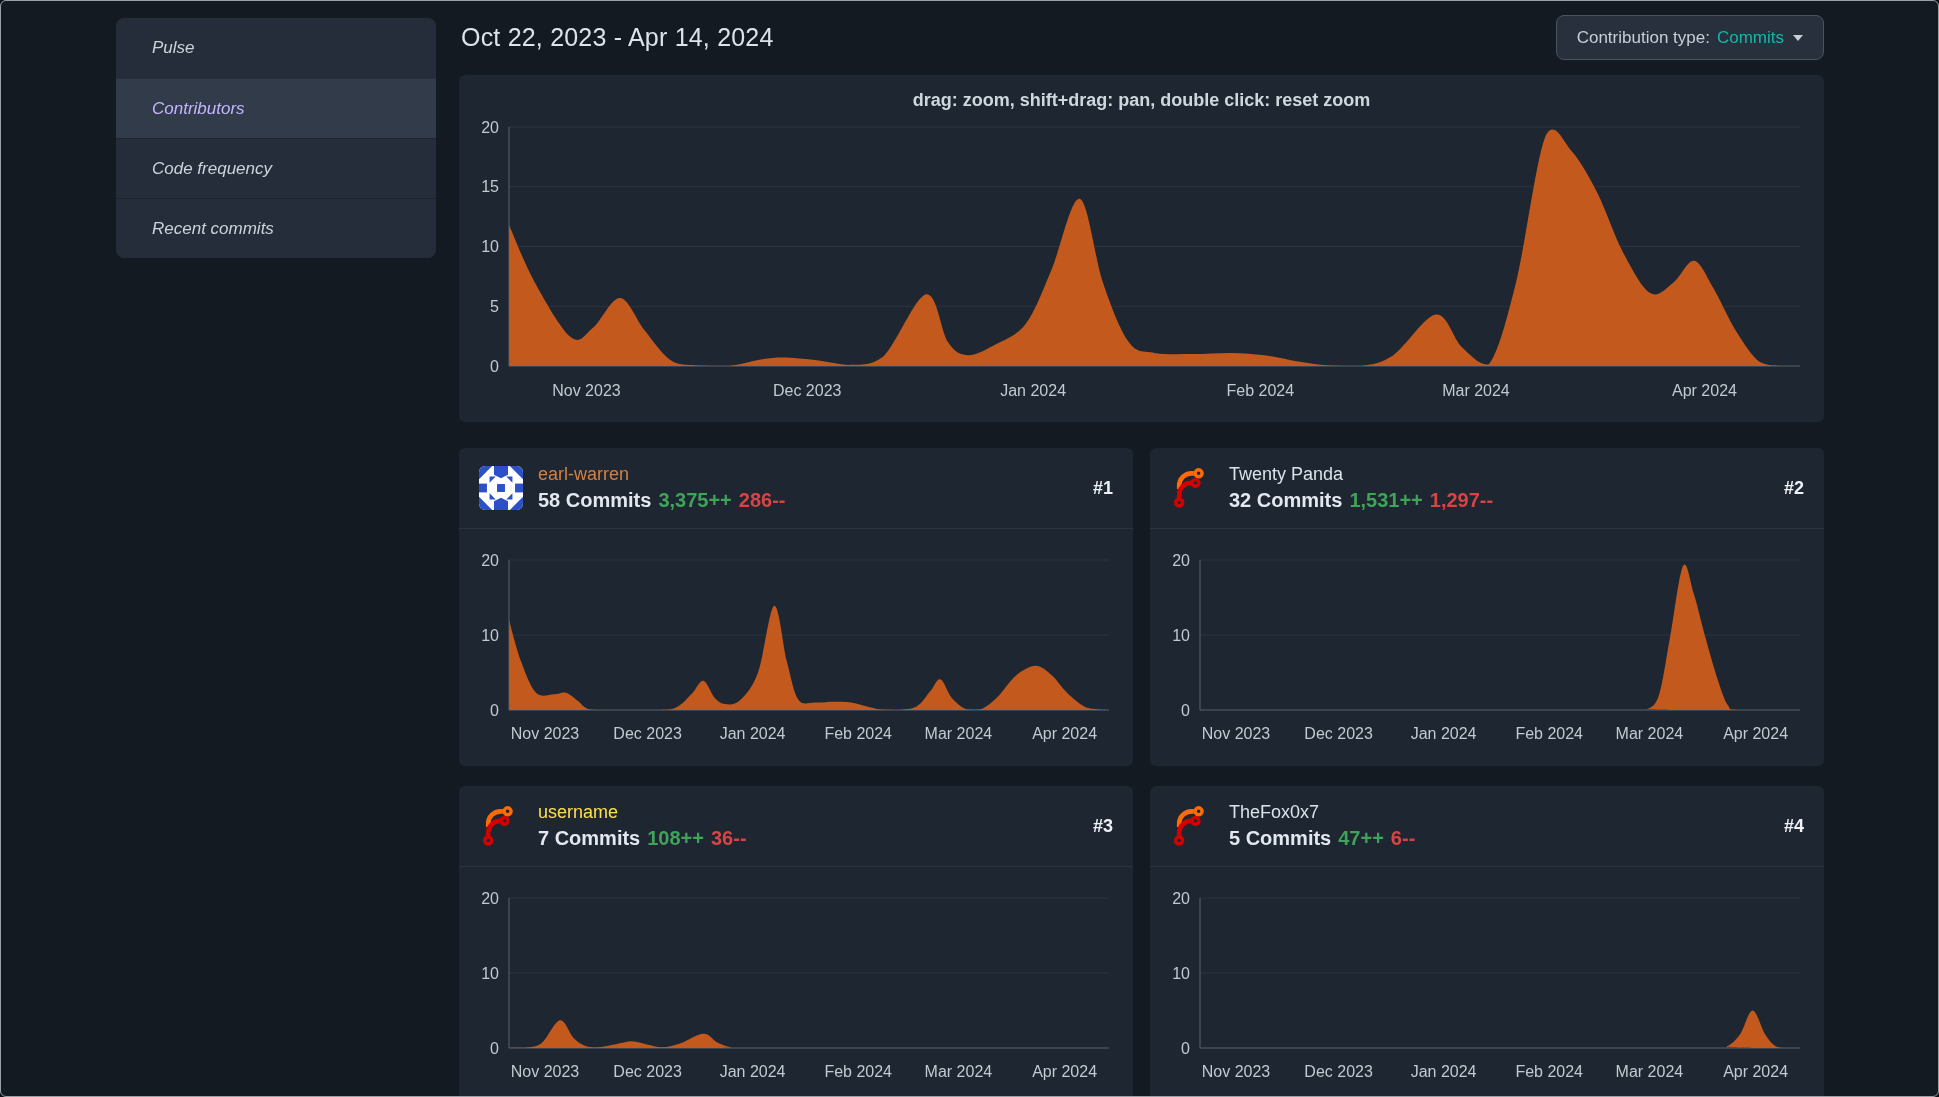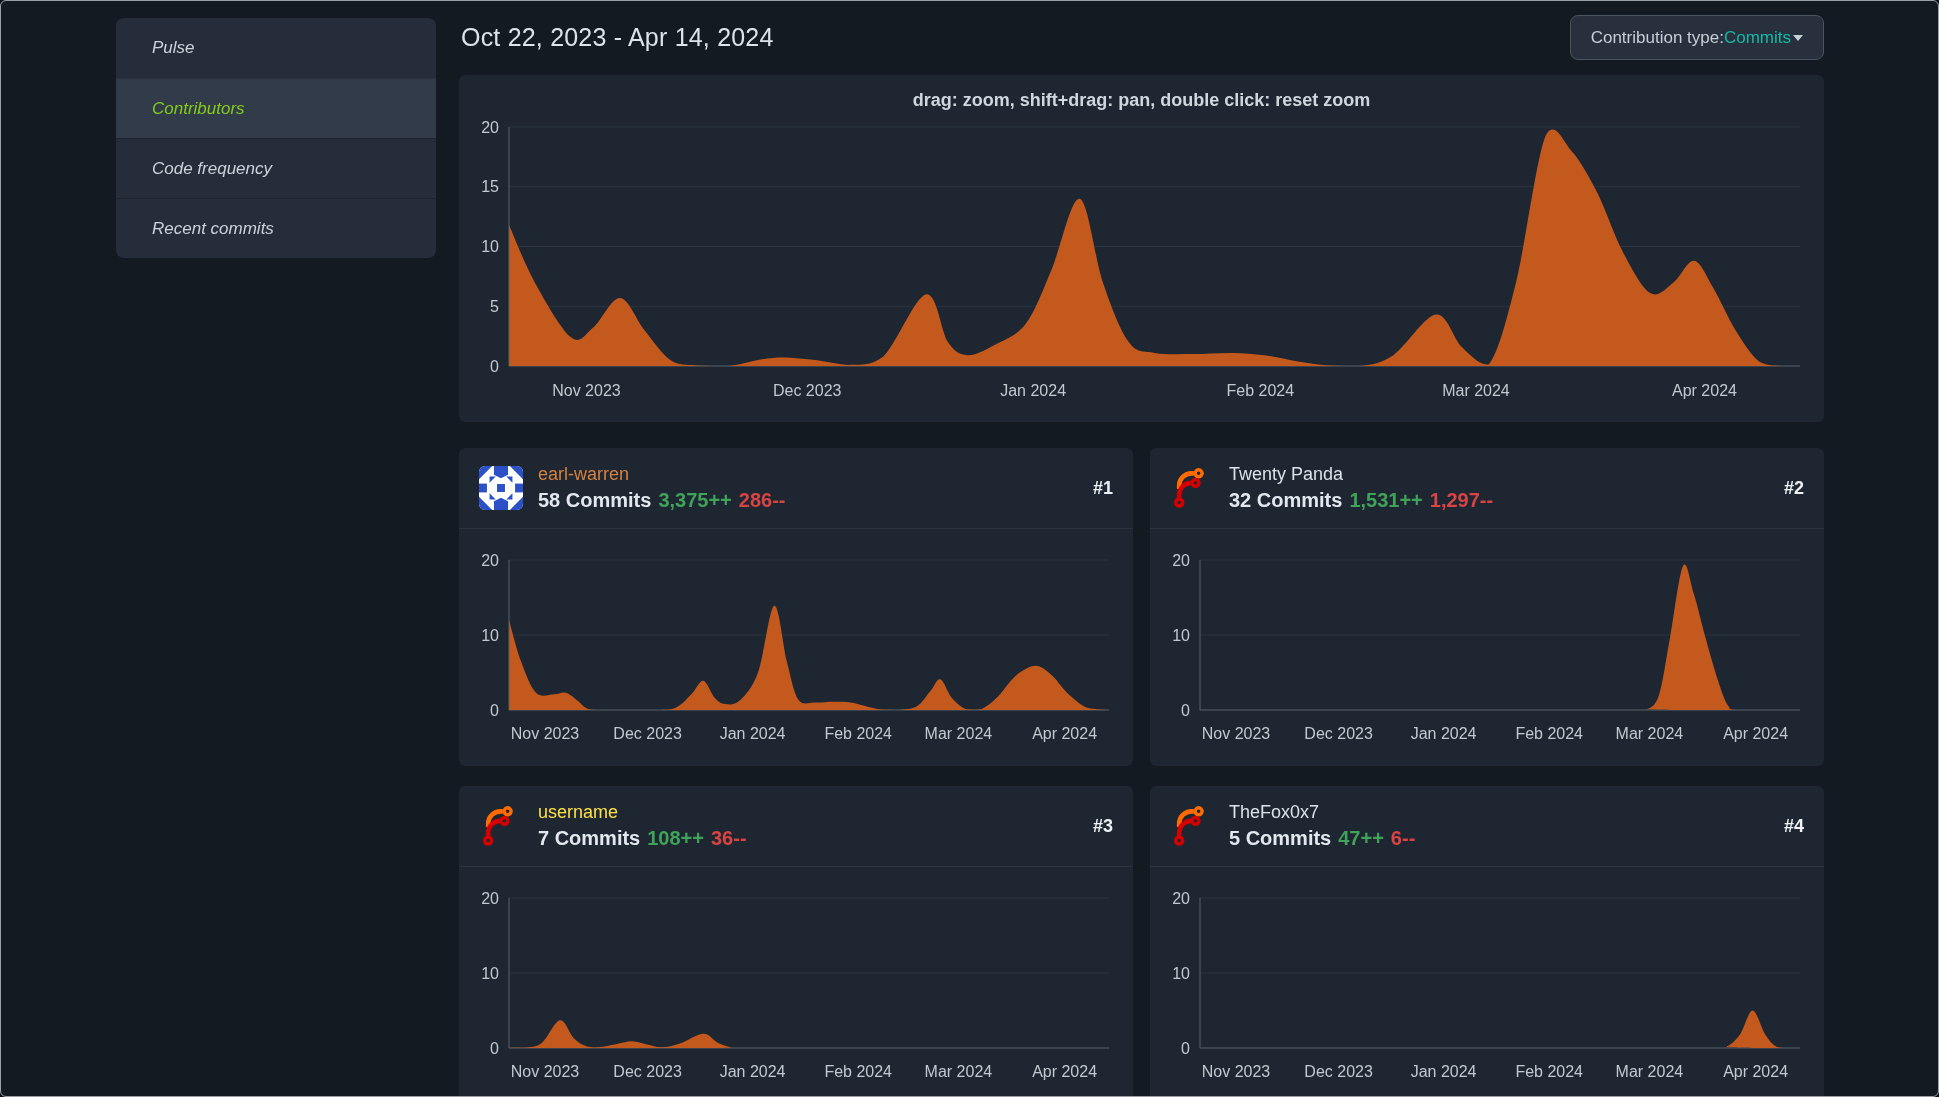--- a/index.html
+++ b/index.html
@@ -22,30 +22,30 @@
     position:absolute; left:115px; top:17px; width:320px;
     background:#242d39; border-radius:8px; overflow:hidden;
   }
   .sidebar .item {
     height:60px; line-height:60px; padding-left:36px;
     font-size:17px; color:#ccd3db; cursor:pointer;
     border-top:1px solid rgba(0,0,0,0.18);
     font-style:italic;
   }
   .sidebar .item:first-child { border-top:none; }
-  .sidebar .item.active { background:#313b4a; color:#84cc16; }
+  .sidebar .item.active { background:#313b4a; color:#c4b5fd; }
   
   .content { position:absolute; left:458px; top:0; width:1365px; height:806px; }
   .page-title {
     position:absolute; top:22px; left:2px;
     font-size:25px; font-weight:500; color:#dce3ea; letter-spacing:0.2px;
   }
   .dropdown {
     position:absolute; top:14px; right:0; height:45px;
-    display:flex; align-items:center; 
+    display:flex; align-items:center; gap:7px;
     padding:0 20px;
     background:#27303c; border:1px solid #4a545f; border-radius:8px;
     font-size:17px; color:#c6ced6; cursor:pointer;
     font-family:inherit;
   }
   .dropdown strong { color:#14b8a6; font-weight:400; }
   .caret {
     width:0; height:0; display:inline-block; margin-left:2px;
     border-left:5px solid transparent; border-right:5px solid transparent;
     border-top:6px solid #c6ced6;

